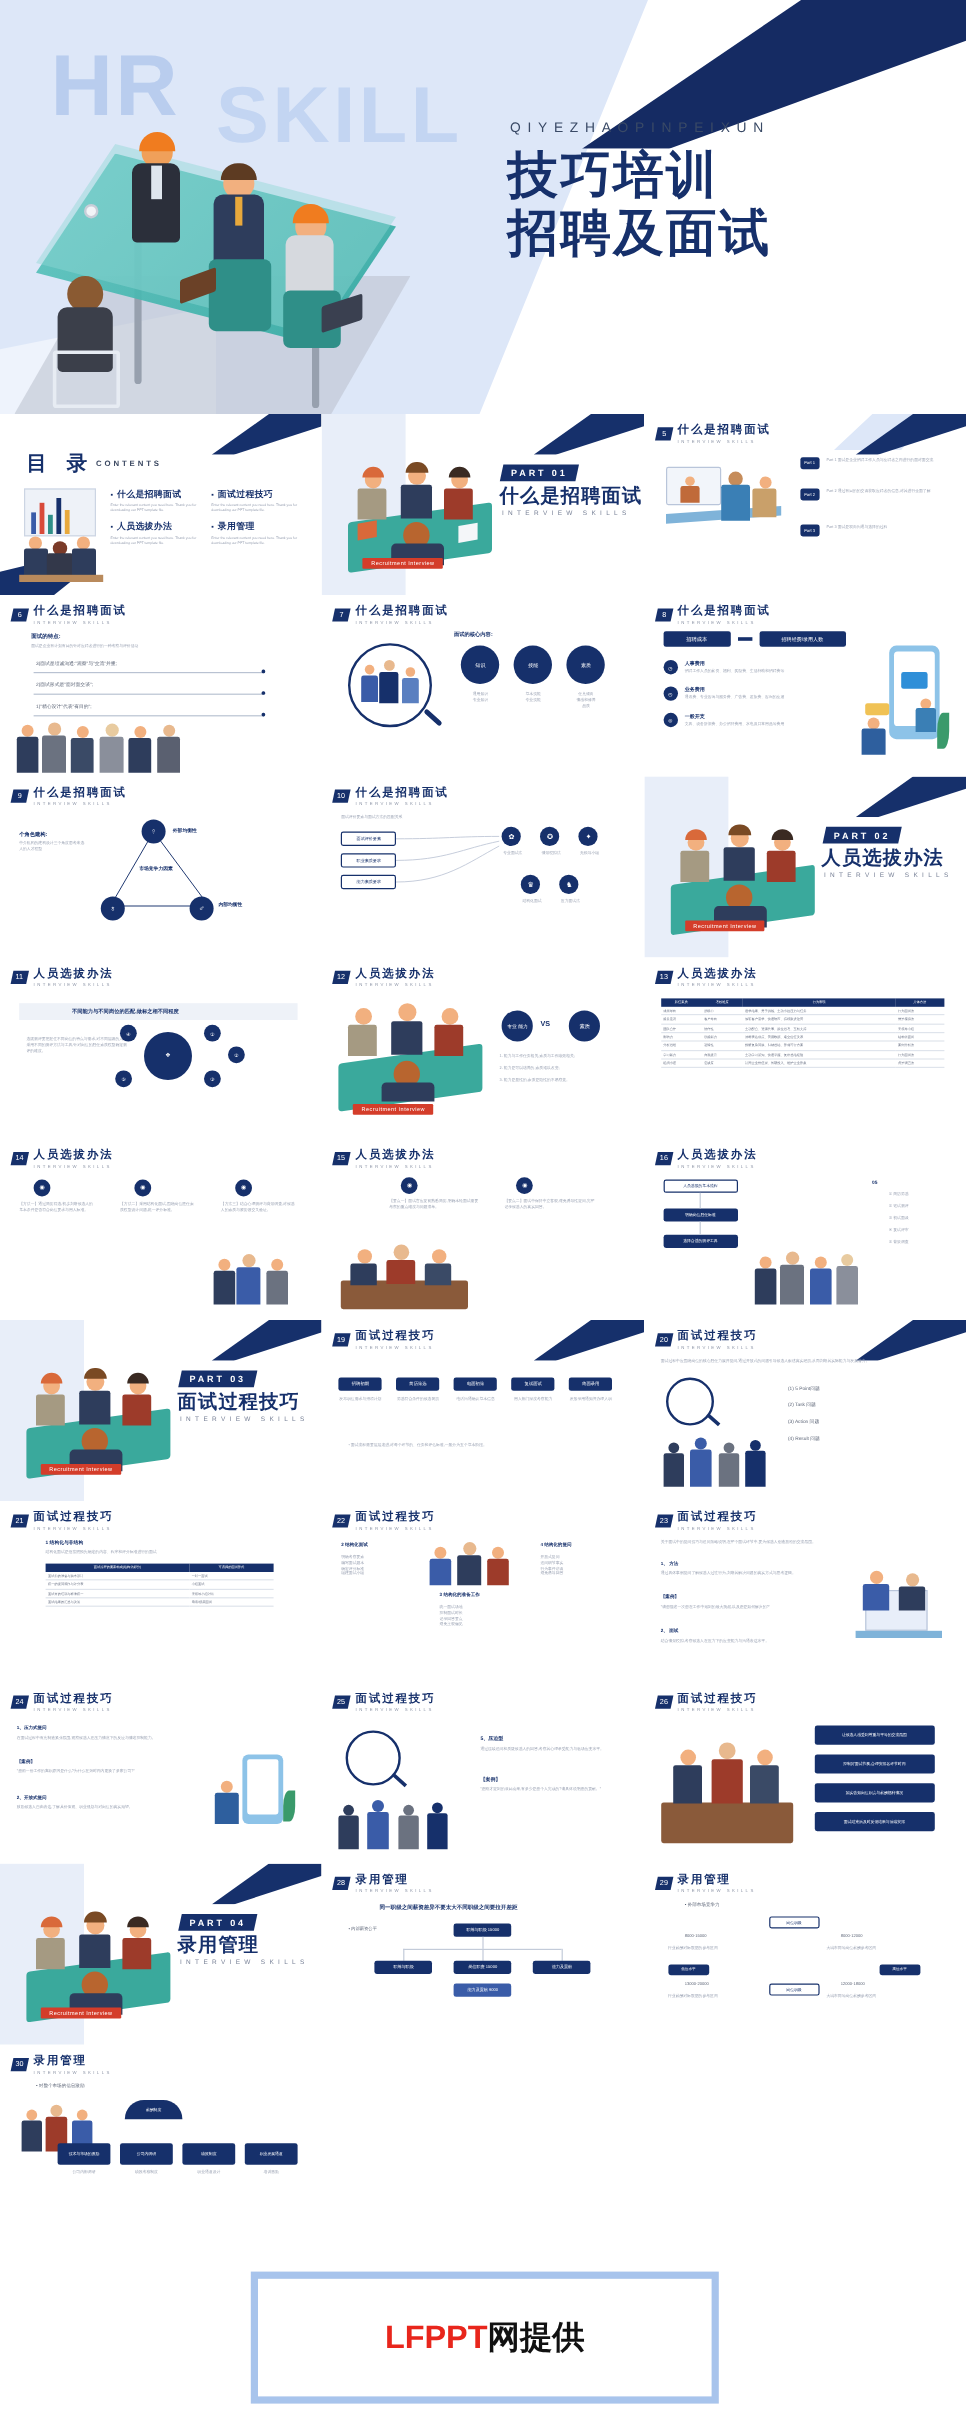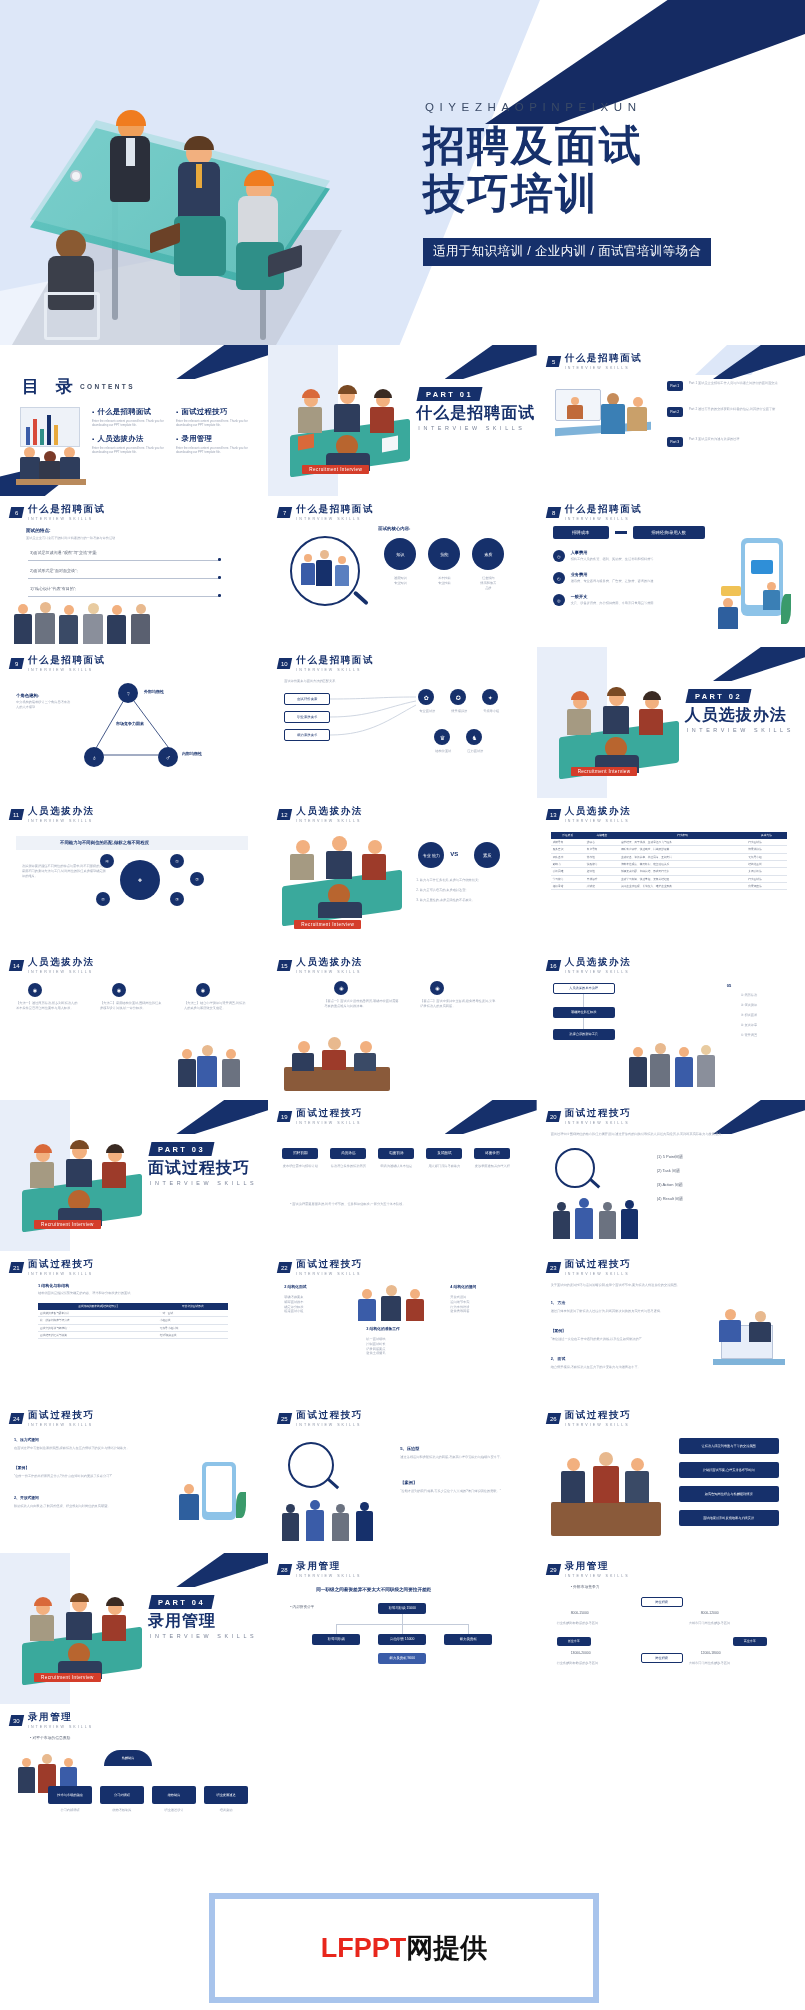--- a/index.html
+++ b/index.html
@@ -192,20 +192,22 @@
   .wm-blk { color: #111111; }
 </style>
 </head>
 <body>
 
 <div class="cover">
   <div class="cover-bg-light"></div>
   <div class="cover-bg-light2"></div>
   <div class="cover-diag-navy"></div>
 
+  <div class="hr-word">HR</div>
+  <div class="skill-word">SKILL</div>
 
   <div class="iso">
     <div class="iso-floor"></div>
     <div class="iso-leg" style="left:100px;top:90px;height:120px;"></div>
     <div class="iso-leg" style="left:248px;top:120px;height:110px;"></div>
     <div class="iso-table"></div>
     <div class="iso-table-glass"></div>
 
     <div class="fig" style="left:92px;top:0;width:60px;height:120px;">
       <div class="head" style="left:14px;top:4px;background:#f0a05a;"></div>
@@ -238,24 +240,23 @@
     <div style="position:absolute;left:256px;top:140px;width:34px;height:22px;background:#3a4050;transform:skewY(-18deg);border-radius:2px;"></div>
 
     <div style="position:absolute;left:58px;top:60px;width:12px;height:12px;border-radius:50%;background:#f2f4f7;border:2px solid #c9ced8;"></div>
 
     <div style="position:absolute;left:138px;top:118px;width:30px;height:20px;background:#6b4127;transform:skewY(-20deg);border-radius:2px;"></div>
   </div>
 
   <div class="cover-right">
     <div class="cover-pinyin">QIYEZHAOPINPEIXUN</div>
     <div class="cover-title">
+      <div>技巧培训</div>
       <div>招聘及面试</div>
-      <div>技巧培训</div>
-    </div>
-    <div class="cover-sub">适用于知识培训 / 企业内训 / 面试官培训等场合</div>
+    </div>
   </div>
 </div>
 
 <div class="grid">
 
   <div class="slide">
     <div class="corner-tr"></div>
     <div class="corner-bl"></div>
     <div class="toc-title">目 录</div>
     <div class="toc-en">CONTENTS</div>

